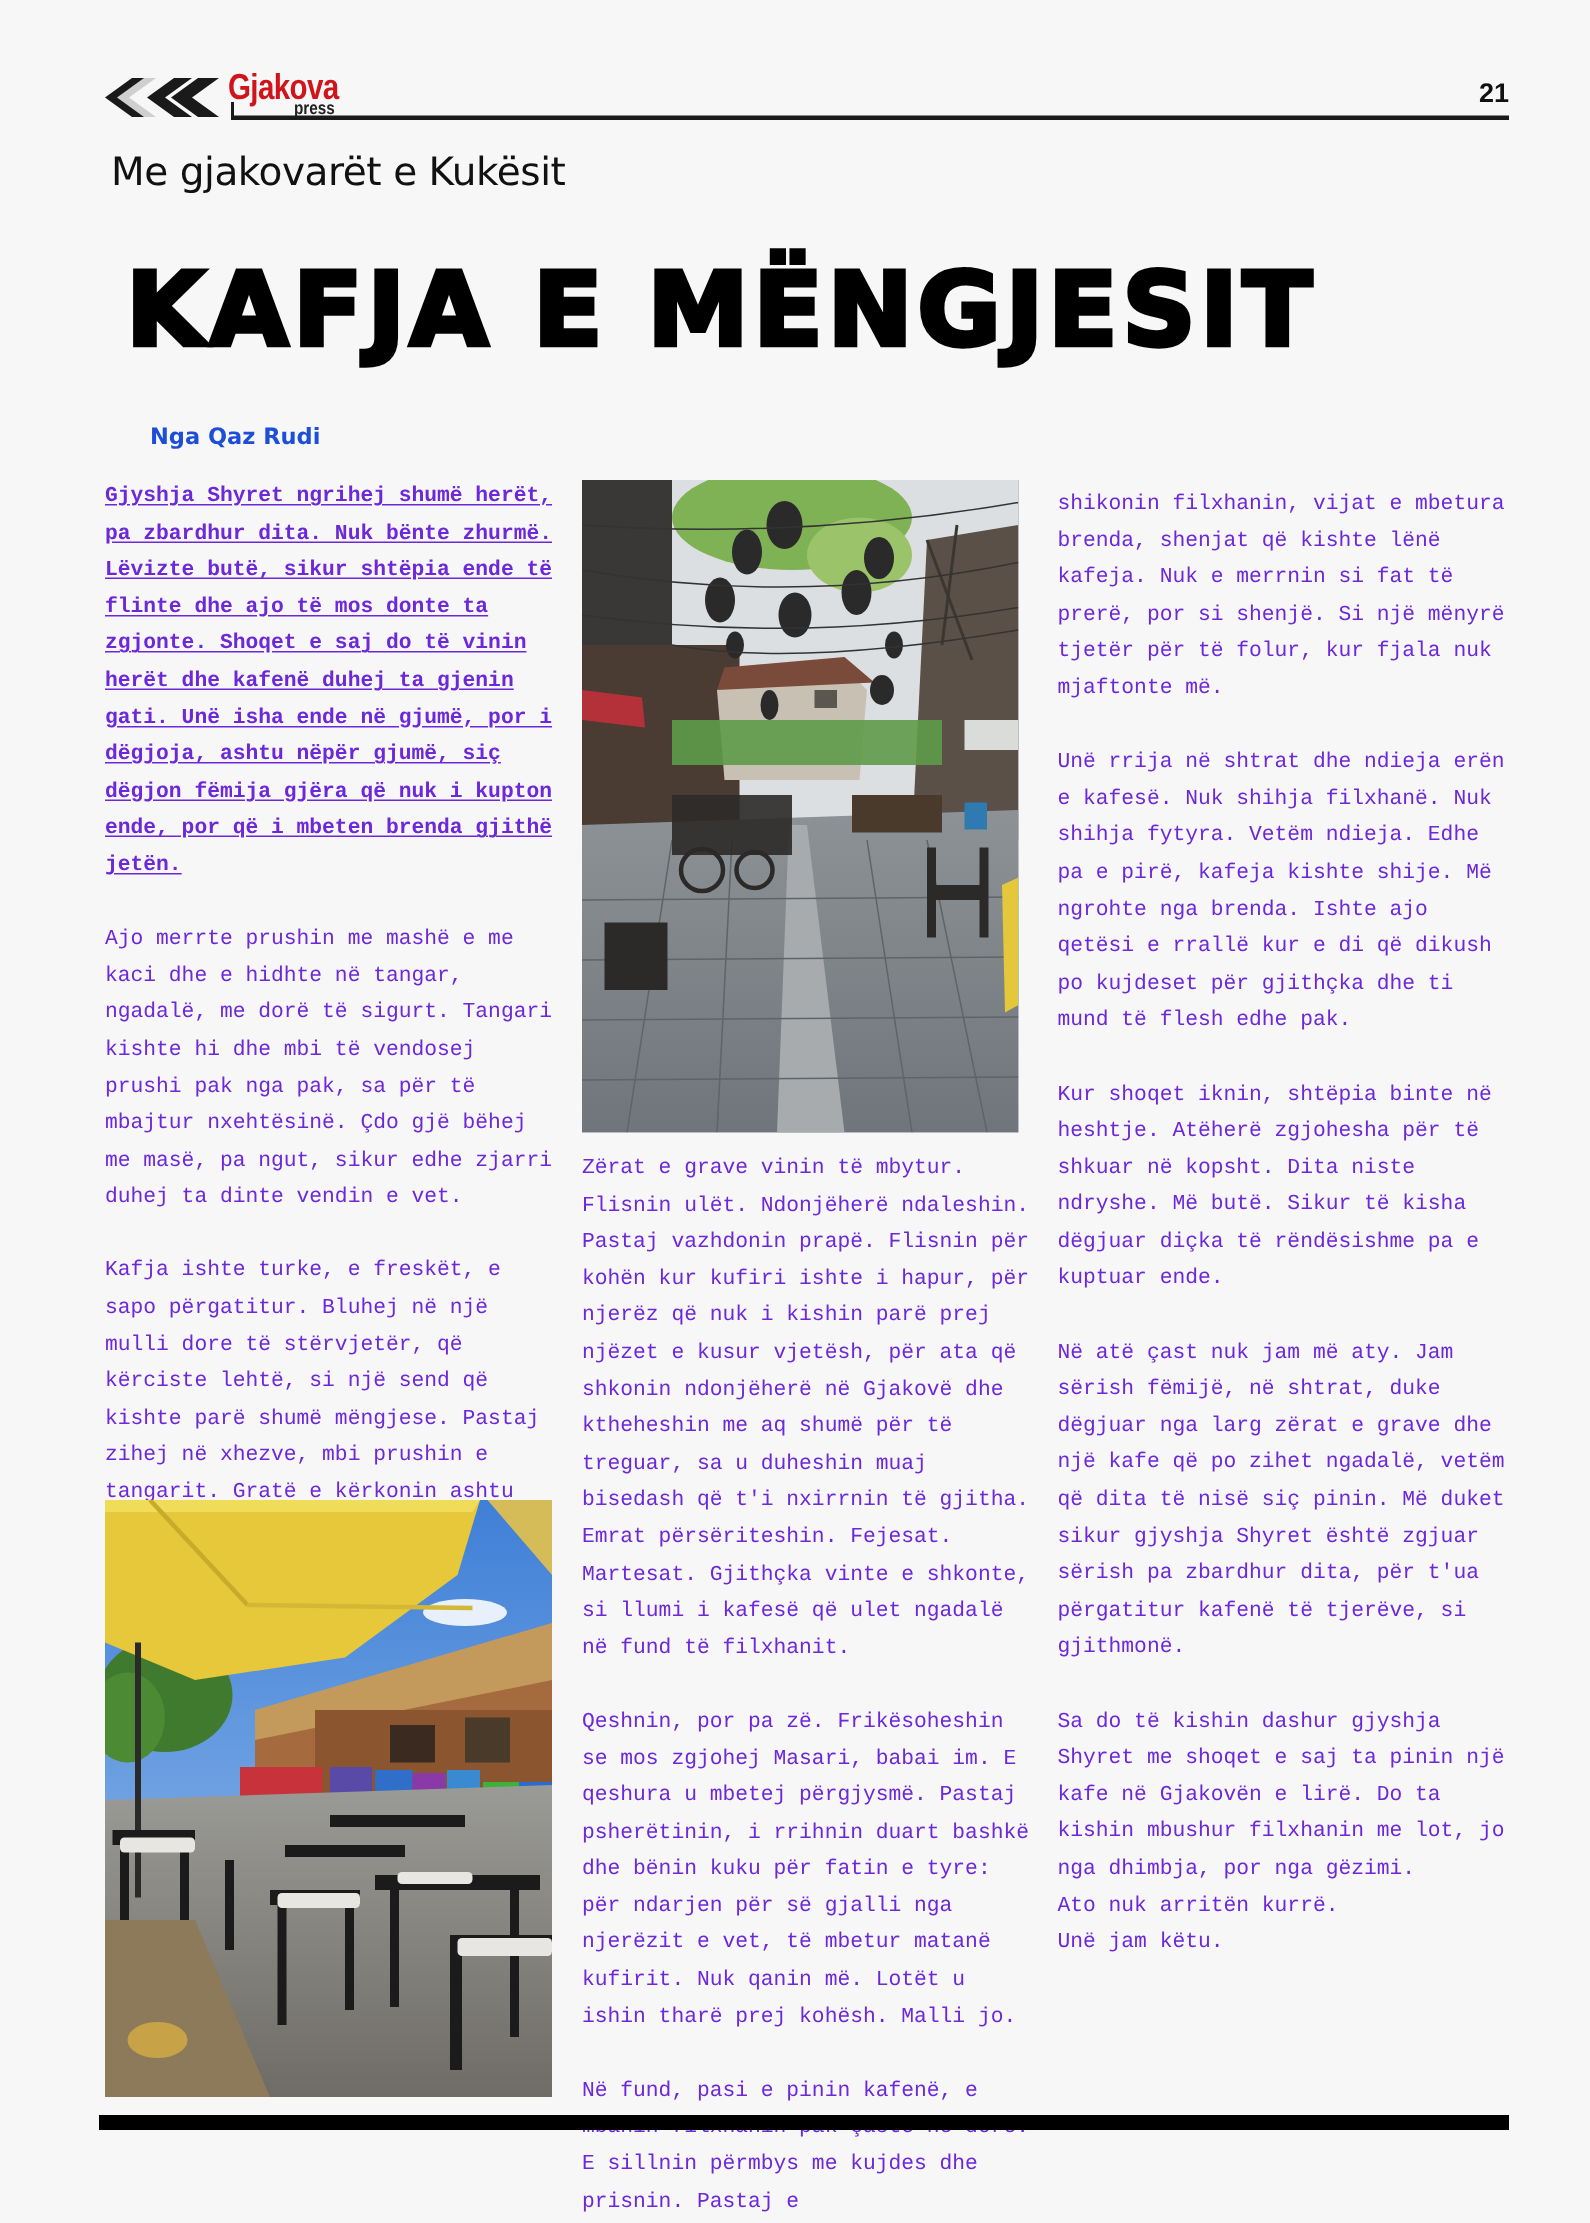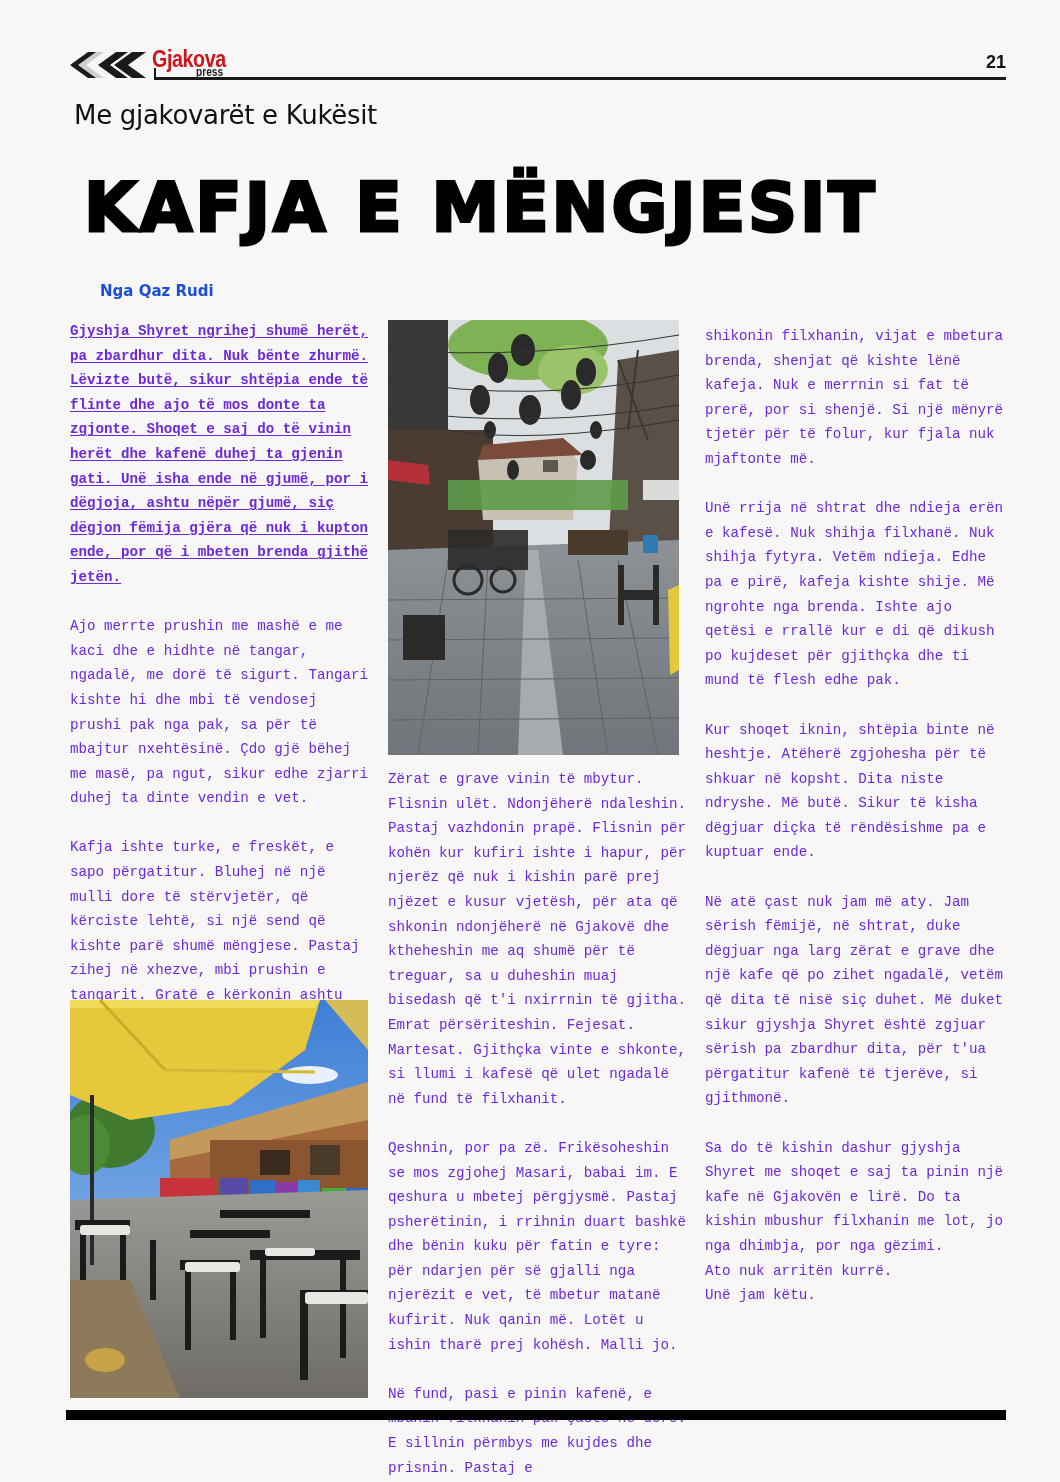--- a/index.html
+++ b/index.html
@@ -255,19 +255,19 @@
 <div class="abs col col-2">
   <p>Zërat e grave vinin të mbytur. Flisnin ulët. Ndonjëherë ndaleshin. Pastaj vazhdonin prapë. Flisnin për kohën kur kufiri ishte i hapur, për njerëz që nuk i kishin parë prej njëzet e kusur vjetësh, për ata që shkonin ndonjëherë në Gjakovë dhe ktheheshin me aq shumë për të treguar, sa u duheshin muaj bisedash që t'i nxirrnin të gjitha. Emrat përsëriteshin. Fejesat. Martesat. Gjithçka vinte e shkonte, si llumi i kafesë që ulet ngadalë në fund të filxhanit.</p>
   <p>Qeshnin, por pa zë. Frikësoheshin se mos zgjohej Masari, babai im. E qeshura u mbetej përgjysmë. Pastaj psherëtinin, i rrihnin duart bashkë dhe bënin kuku për fatin e tyre: për ndarjen për së gjalli nga njerëzit e vet, të mbetur matanë kufirit. Nuk qanin më. Lotët u ishin tharë prej kohësh. Malli jo.</p>
   <p class="tight">Në fund, pasi e pinin kafenë, e mbanin filxhanin pak çaste në dorë. E sillnin përmbys me kujdes dhe prisnin. Pastaj e</p>
 </div>
 
 <div class="abs col col-3">
   <p>shikonin filxhanin, vijat e mbetura brenda, shenjat që kishte lënë kafeja. Nuk e merrnin si fat të prerë, por si shenjë. Si një mënyrë tjetër për të folur, kur fjala nuk mjaftonte më.</p>
   <p>Unë rrija në shtrat dhe ndieja erën e kafesë. Nuk shihja filxhanë. Nuk shihja fytyra. Vetëm ndieja. Edhe pa e pirë, kafeja kishte shije. Më ngrohte nga brenda. Ishte ajo qetësi e rrallë kur e di që dikush po kujdeset për gjithçka dhe ti mund të flesh edhe pak.</p>
   <p>Kur shoqet iknin, shtëpia binte në heshtje. Atëherë zgjohesha për të shkuar në kopsht. Dita niste ndryshe. Më butë. Sikur të kisha dëgjuar diçka të rëndësishme pa e kuptuar ende.</p>
-  <p>Në atë çast nuk jam më aty. Jam sërish fëmijë, në shtrat, duke dëgjuar nga larg zërat e grave dhe një kafe që po zihet ngadalë, vetëm që dita të nisë siç duhet. Më duket sikur gjyshja Shyret është zgjuar sërish pa zbardhur dita, për t'ua përgatitur kafenë të tjerëve, si gjithmonë.</p>
+  <p>Në atë çast nuk jam më aty. Jam sërish fëmijë, në shtrat, duke dëgjuar nga larg zërat e grave dhe një kafe që po zihet ngadalë, vetëm që dita të nisë siç pinin. Më duket sikur gjyshja Shyret është zgjuar sërish pa zbardhur dita, për t'ua përgatitur kafenë të tjerëve, si gjithmonë.</p>
   <p class="tight">Sa do të kishin dashur gjyshja Shyret me shoqet e saj ta pinin një kafe në Gjakovën e lirë. Do ta kishin mbushur filxhanin me lot, jo nga dhimbja, por nga gëzimi.</p>
   <p class="tight">Ato nuk arritën kurrë.</p>
   <p class="tight">Unë jam këtu.</p>
 </div>
 
 <div class="abs footer-rule"></div>
 
 </body></html>

